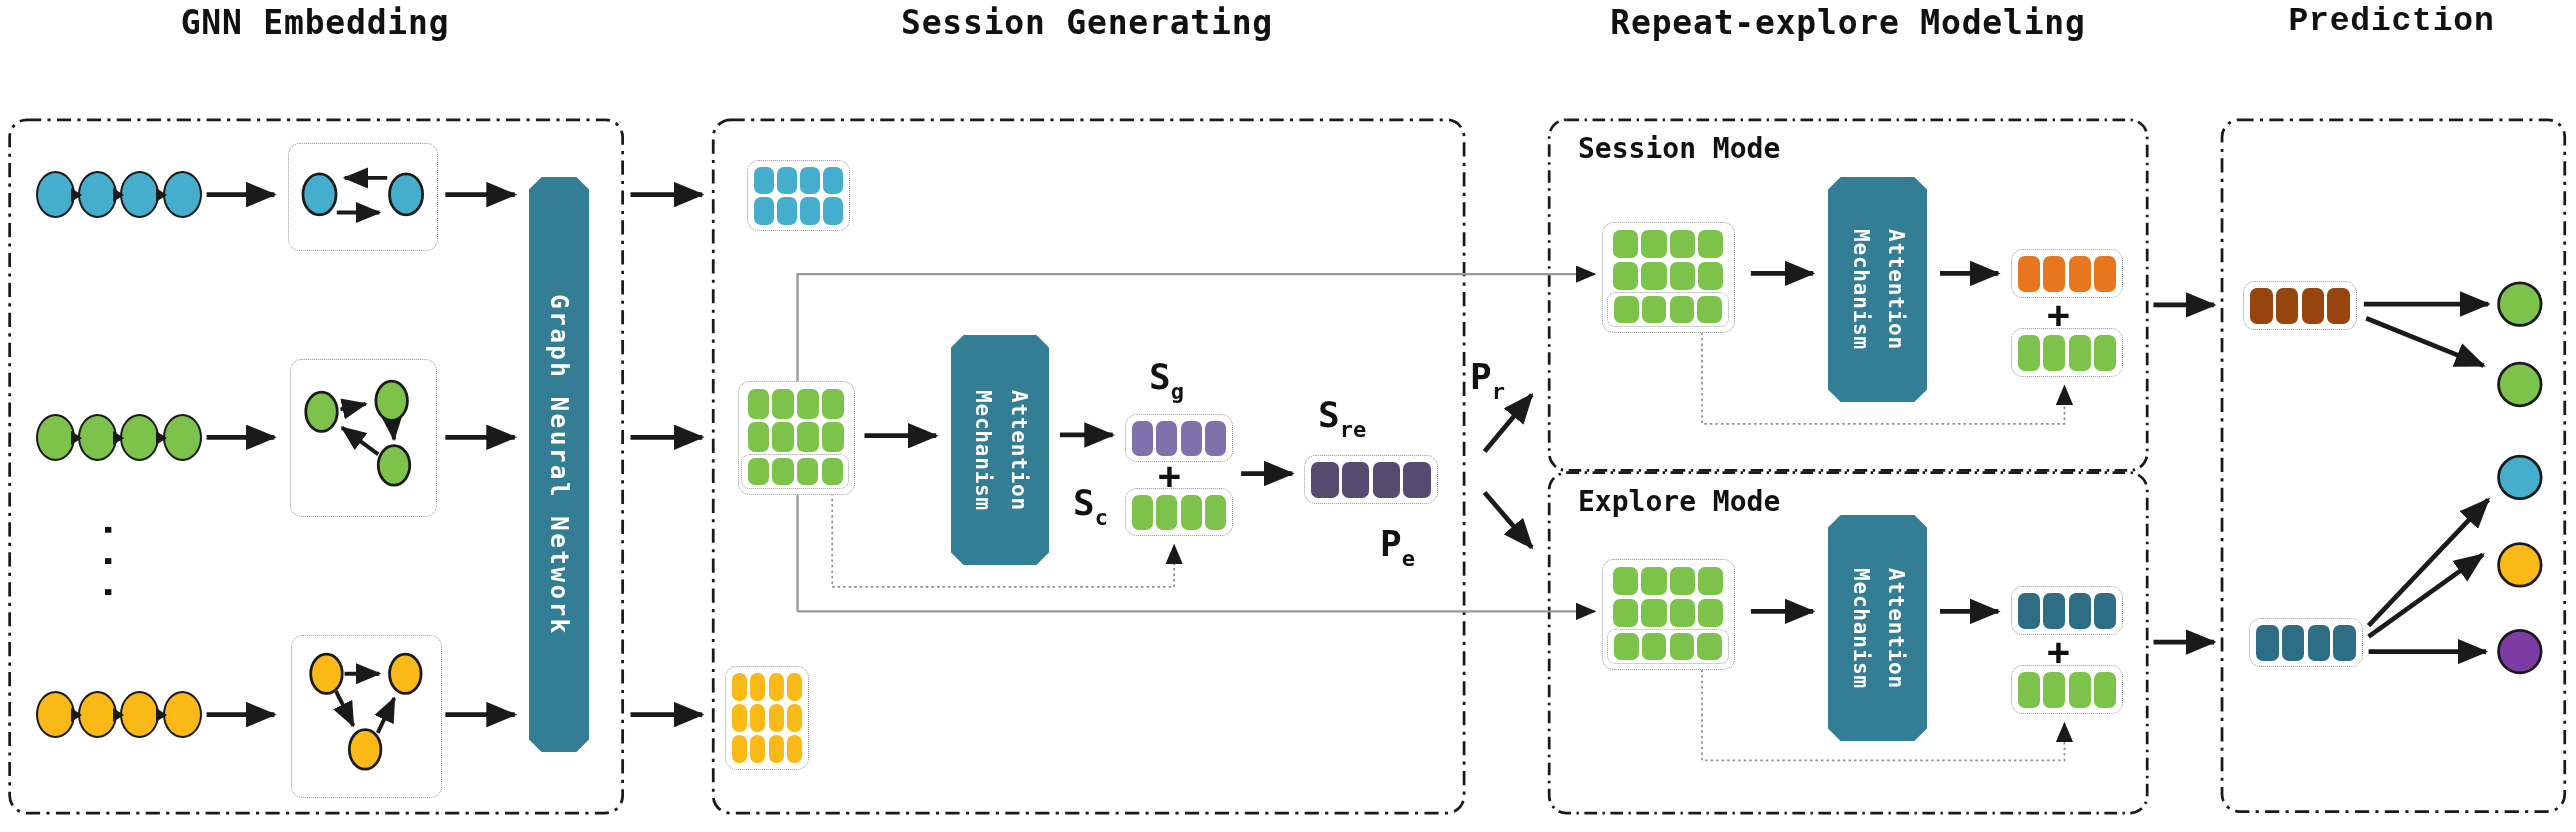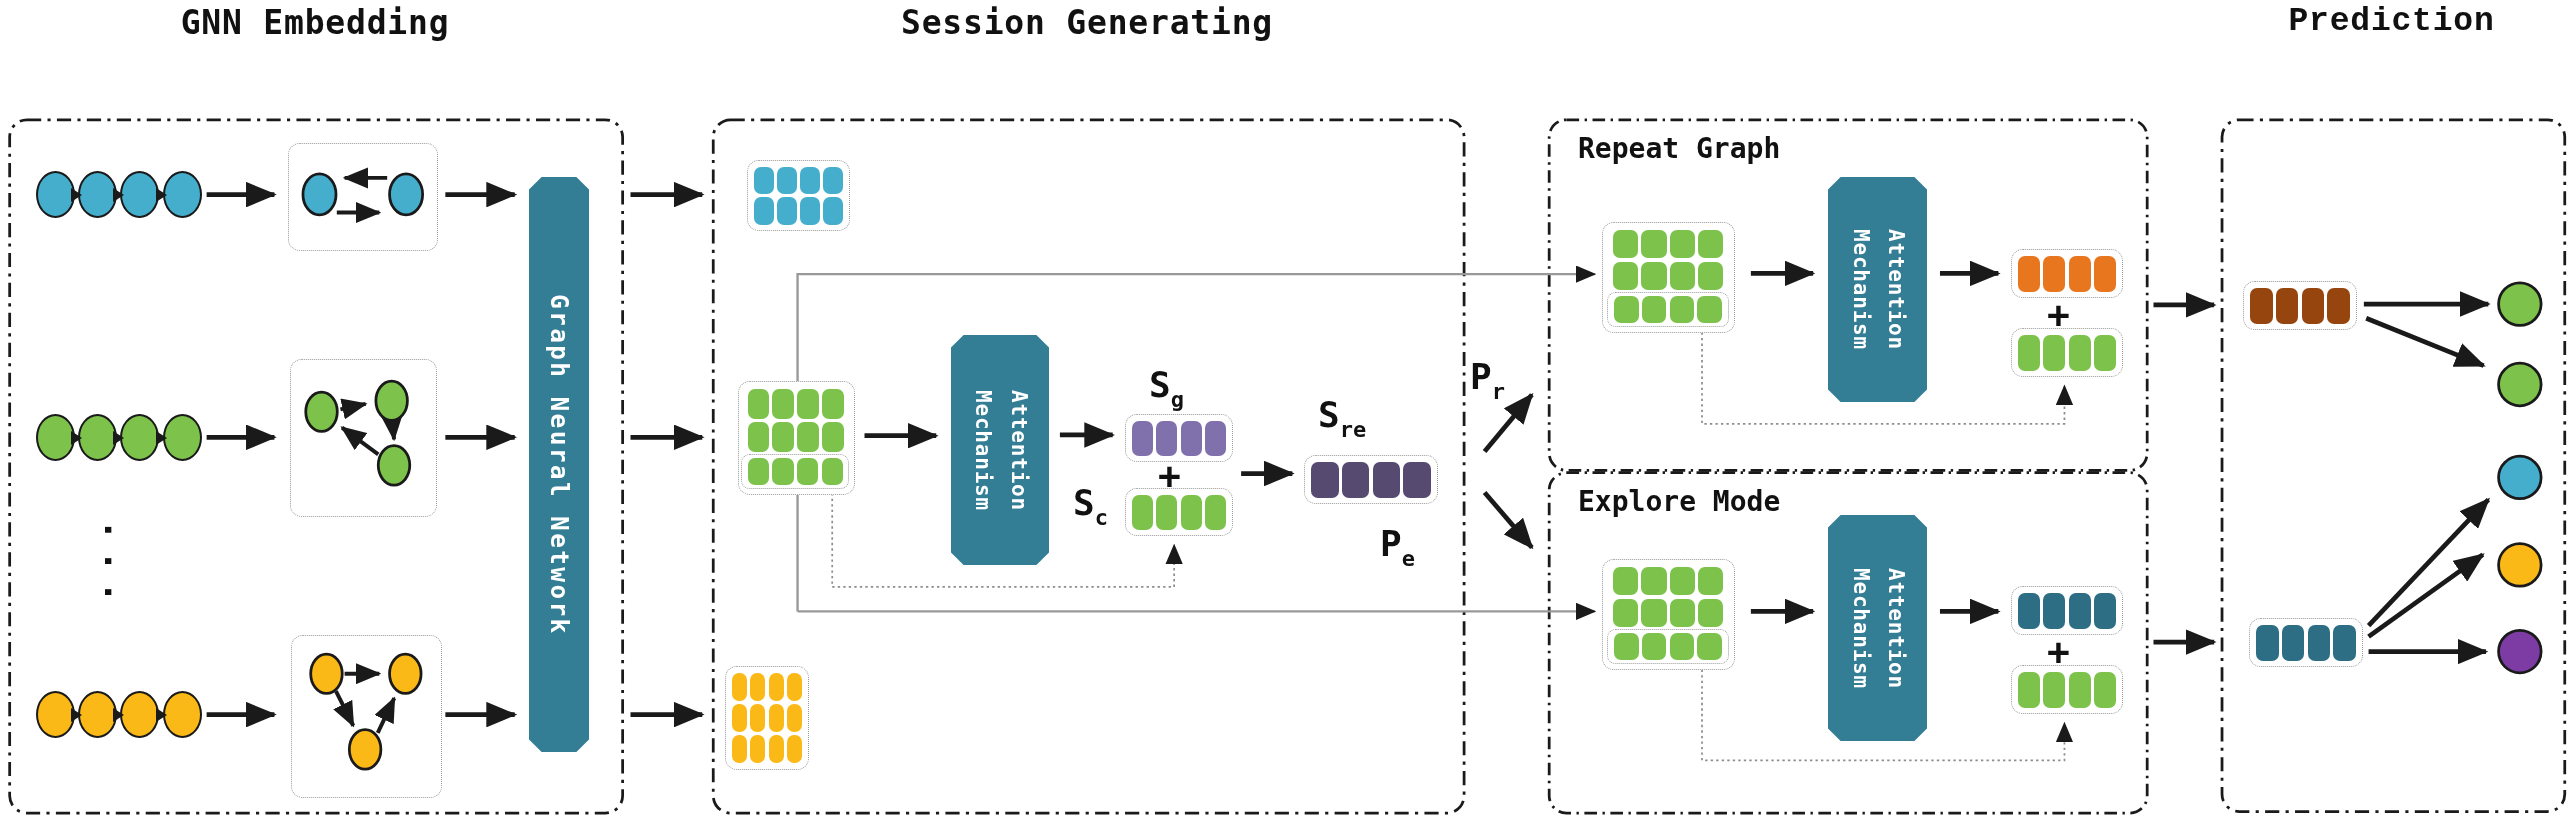--- a/index.html
+++ b/index.html
@@ -96,20 +96,21 @@
       <circle cx="3198" cy="386" r="27" fill="#7dc24b"></circle>
       <circle cx="3198" cy="488" r="27" fill="#7dc24b"></circle>
       <circle cx="3198" cy="606" r="27" fill="#46aecd"></circle>
       <circle cx="3198" cy="717" r="27" fill="#fbb917"></circle>
       <circle cx="3198" cy="827" r="27" fill="#7d3ca4"></circle>
     </g>
   </svg>
 
   <div class="title" style="left:835px;top:3.2px;width:504px;">Session Generating</div>
   <div class="title" style="left:63px;top:3.2px;width:504px;">GNN Embedding</div>
+  <div class="title" style="left:1592px;top:3.2px;width:512px;">Repeat-explore Modeling</div>
   <div class="title" style="left:2214px;top:3.2px;width:355px;font-family:Liberation Mono, monospace;">Prediction</div>
 
   <div class="chain" style="left:36px;top:171px;">
       <div class="cnode" style="background: rgb(70, 174, 205);"></div>
       <div class="tri"></div>
       <div class="cnode" style="background: rgb(70, 174, 205);"></div>
       <div class="tri"></div>
       <div class="cnode" style="background: rgb(70, 174, 205);"></div>
       <div class="tri"></div>
       <div class="cnode" style="background: rgb(70, 174, 205);"></div>
@@ -231,21 +232,21 @@
           <span style="background: rgb(251, 185, 23);"></span>
         </div>
       </div>
   </div>
 
   <div class="attn" style="left:951px;top:335px;width:98px;height:230px;">
     <div class="vtext">Attention
 Mechanism</div>
   </div>
 
-  <div class="mlabel" style="left:1149px;top:364px;"><span>S</span><sub>g</sub></div>
+  <div class="mlabel" style="left:1149px;top:356px;"><span>S</span><sub>g</sub></div>
   <div class="dbox" style="left:1125px;top:414px;width:106px;height:46px;">
     <div class="vec fill">
         <div class="vrow">
           <span style="background: rgb(128, 113, 173);"></span>
           <span style="background: rgb(128, 113, 173);"></span>
           <span style="background: rgb(128, 113, 173);"></span>
           <span style="background: rgb(128, 113, 173);"></span>
         </div>
       </div>
   </div>
@@ -270,21 +271,21 @@
           <span style="background: rgb(87, 74, 112);"></span>
           <span style="background: rgb(87, 74, 112);"></span>
           <span style="background: rgb(87, 74, 112);"></span>
         </div>
       </div>
   </div>
 
   <div class="mlabel" style="left:1470px;top:356px;"><span>P</span><sub>r</sub></div>
   <div class="mlabel" style="left:1380px;top:523px;"><span>P</span><sub>e</sub></div>
 
-  <div class="modelabel" style="left:1578px;top:132px;">Repeat Graph</div>
+  <div class="modelabel" style="left:1578px;top:132px;">Session Mode</div>
   <div class="dbox" style="left:1602px;top:222px;width:131px;height:109px;">
     <div class="vec" style="left:10.2px;top:7px;width:110px;height:60px;">
         <div class="vrow">
           <span style="background: rgb(125, 194, 75);"></span>
           <span style="background: rgb(125, 194, 75);"></span>
           <span style="background: rgb(125, 194, 75);"></span>
           <span style="background: rgb(125, 194, 75);"></span>
         </div>
         <div class="vrow">
           <span style="background: rgb(125, 194, 75);"></span>

